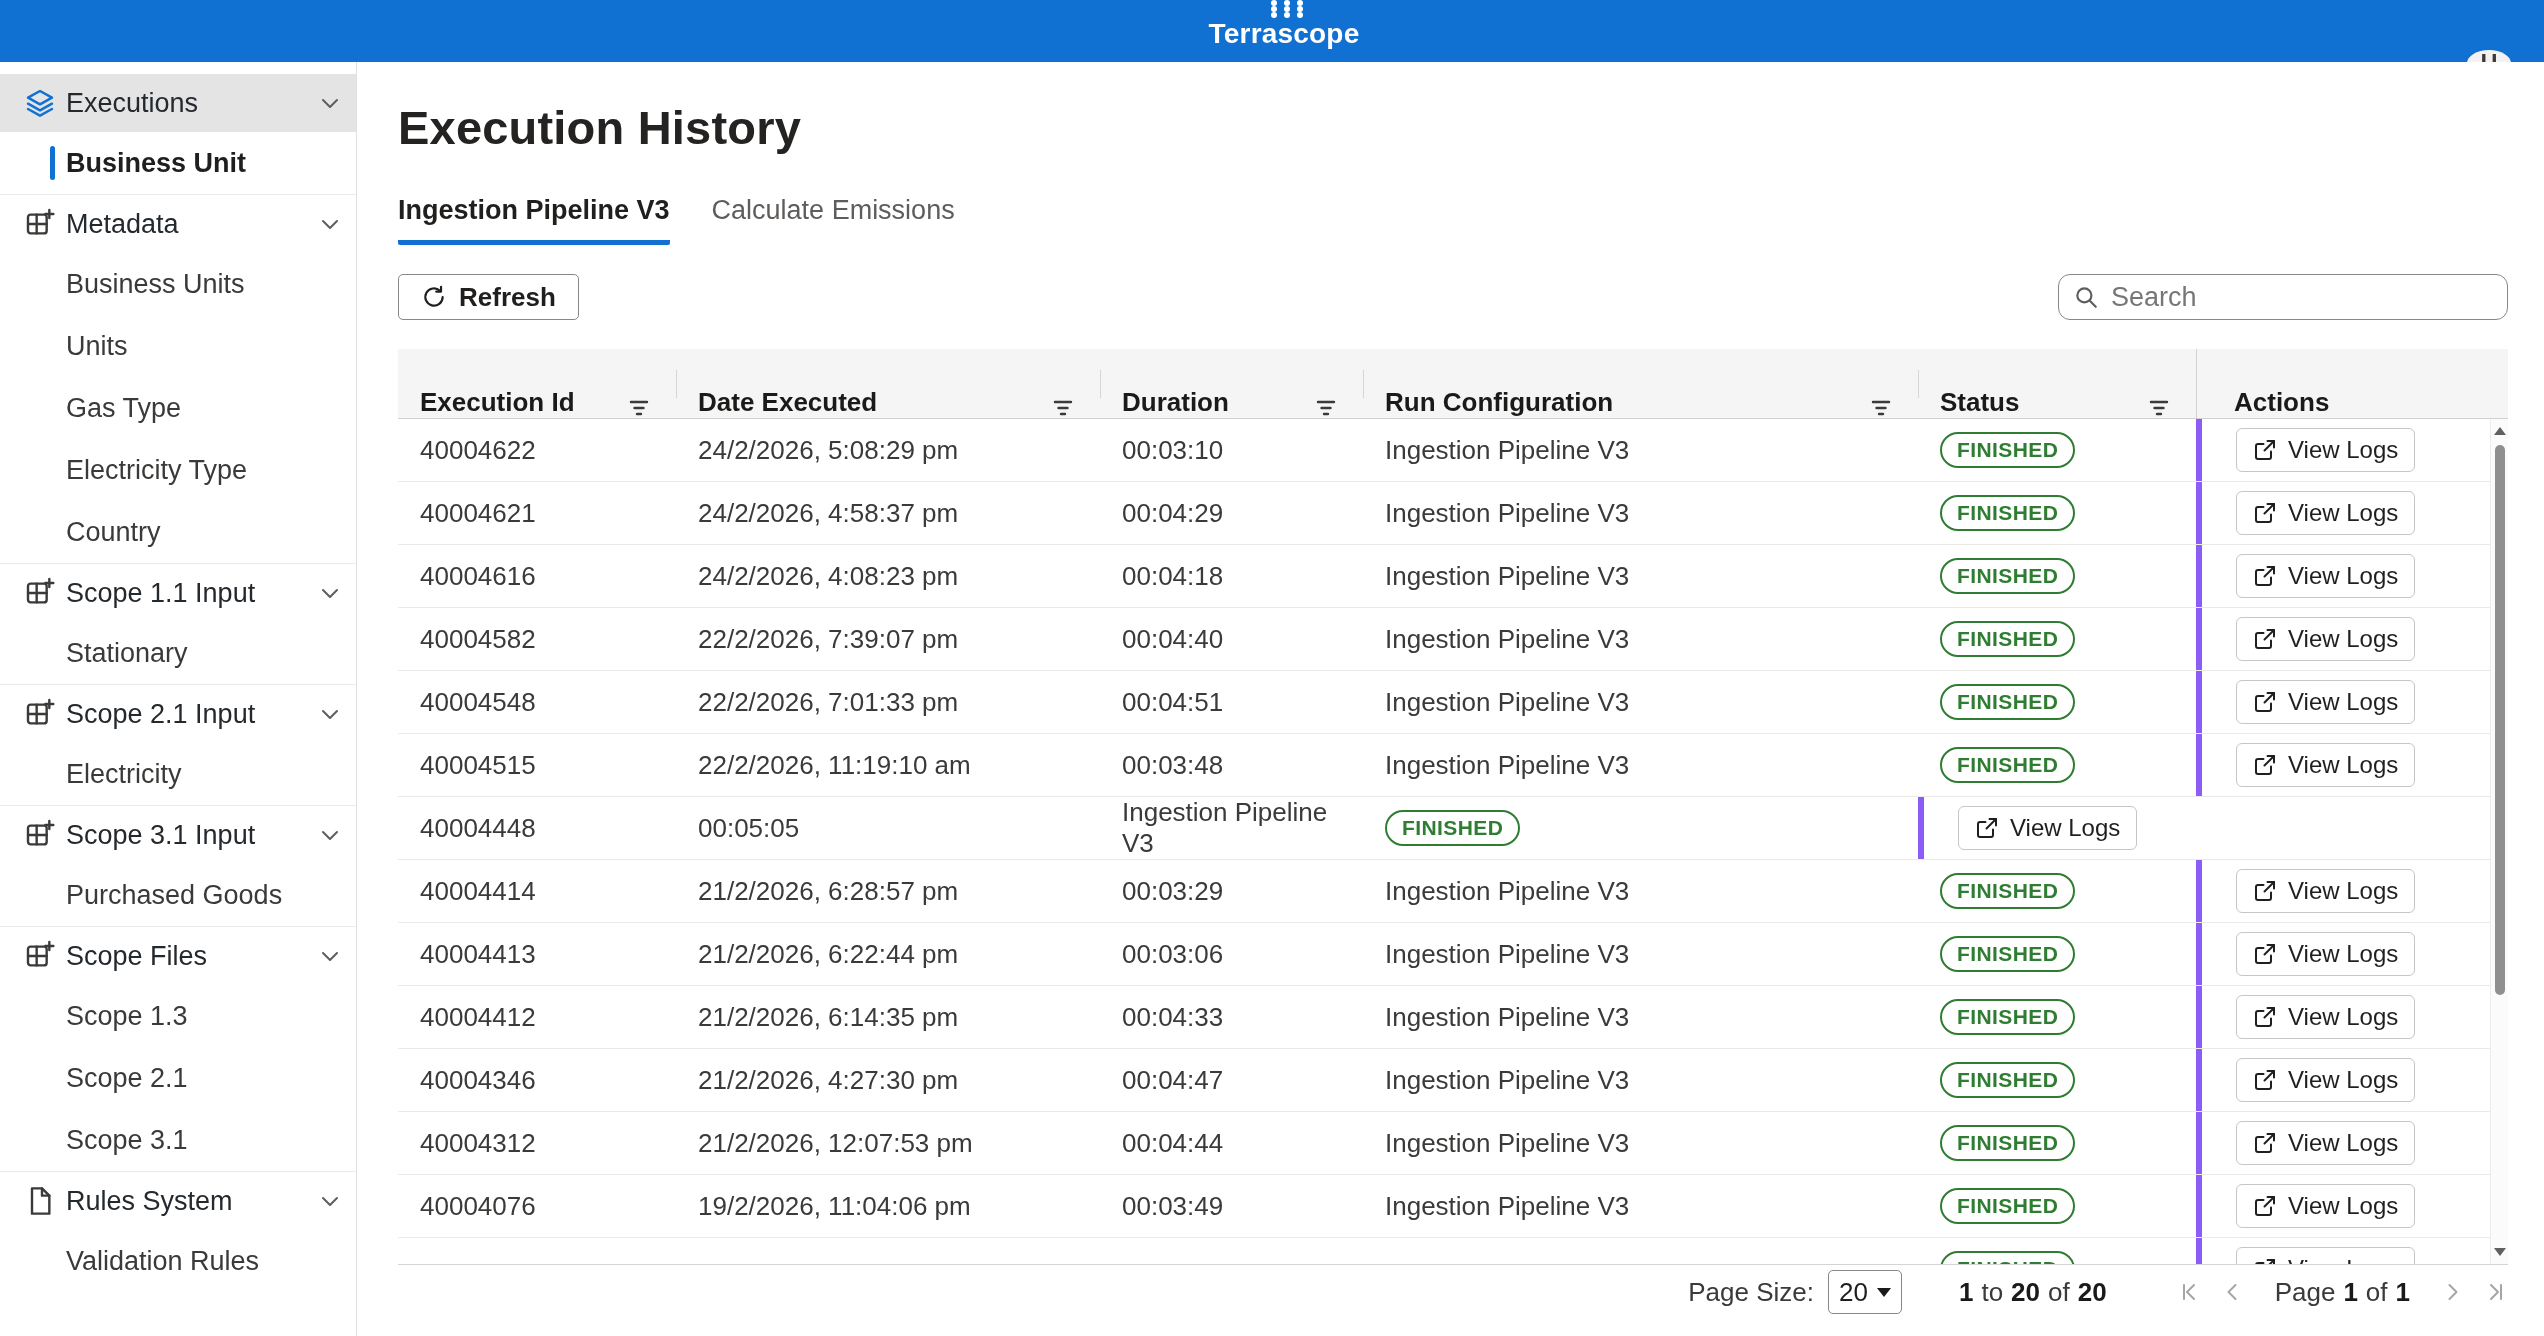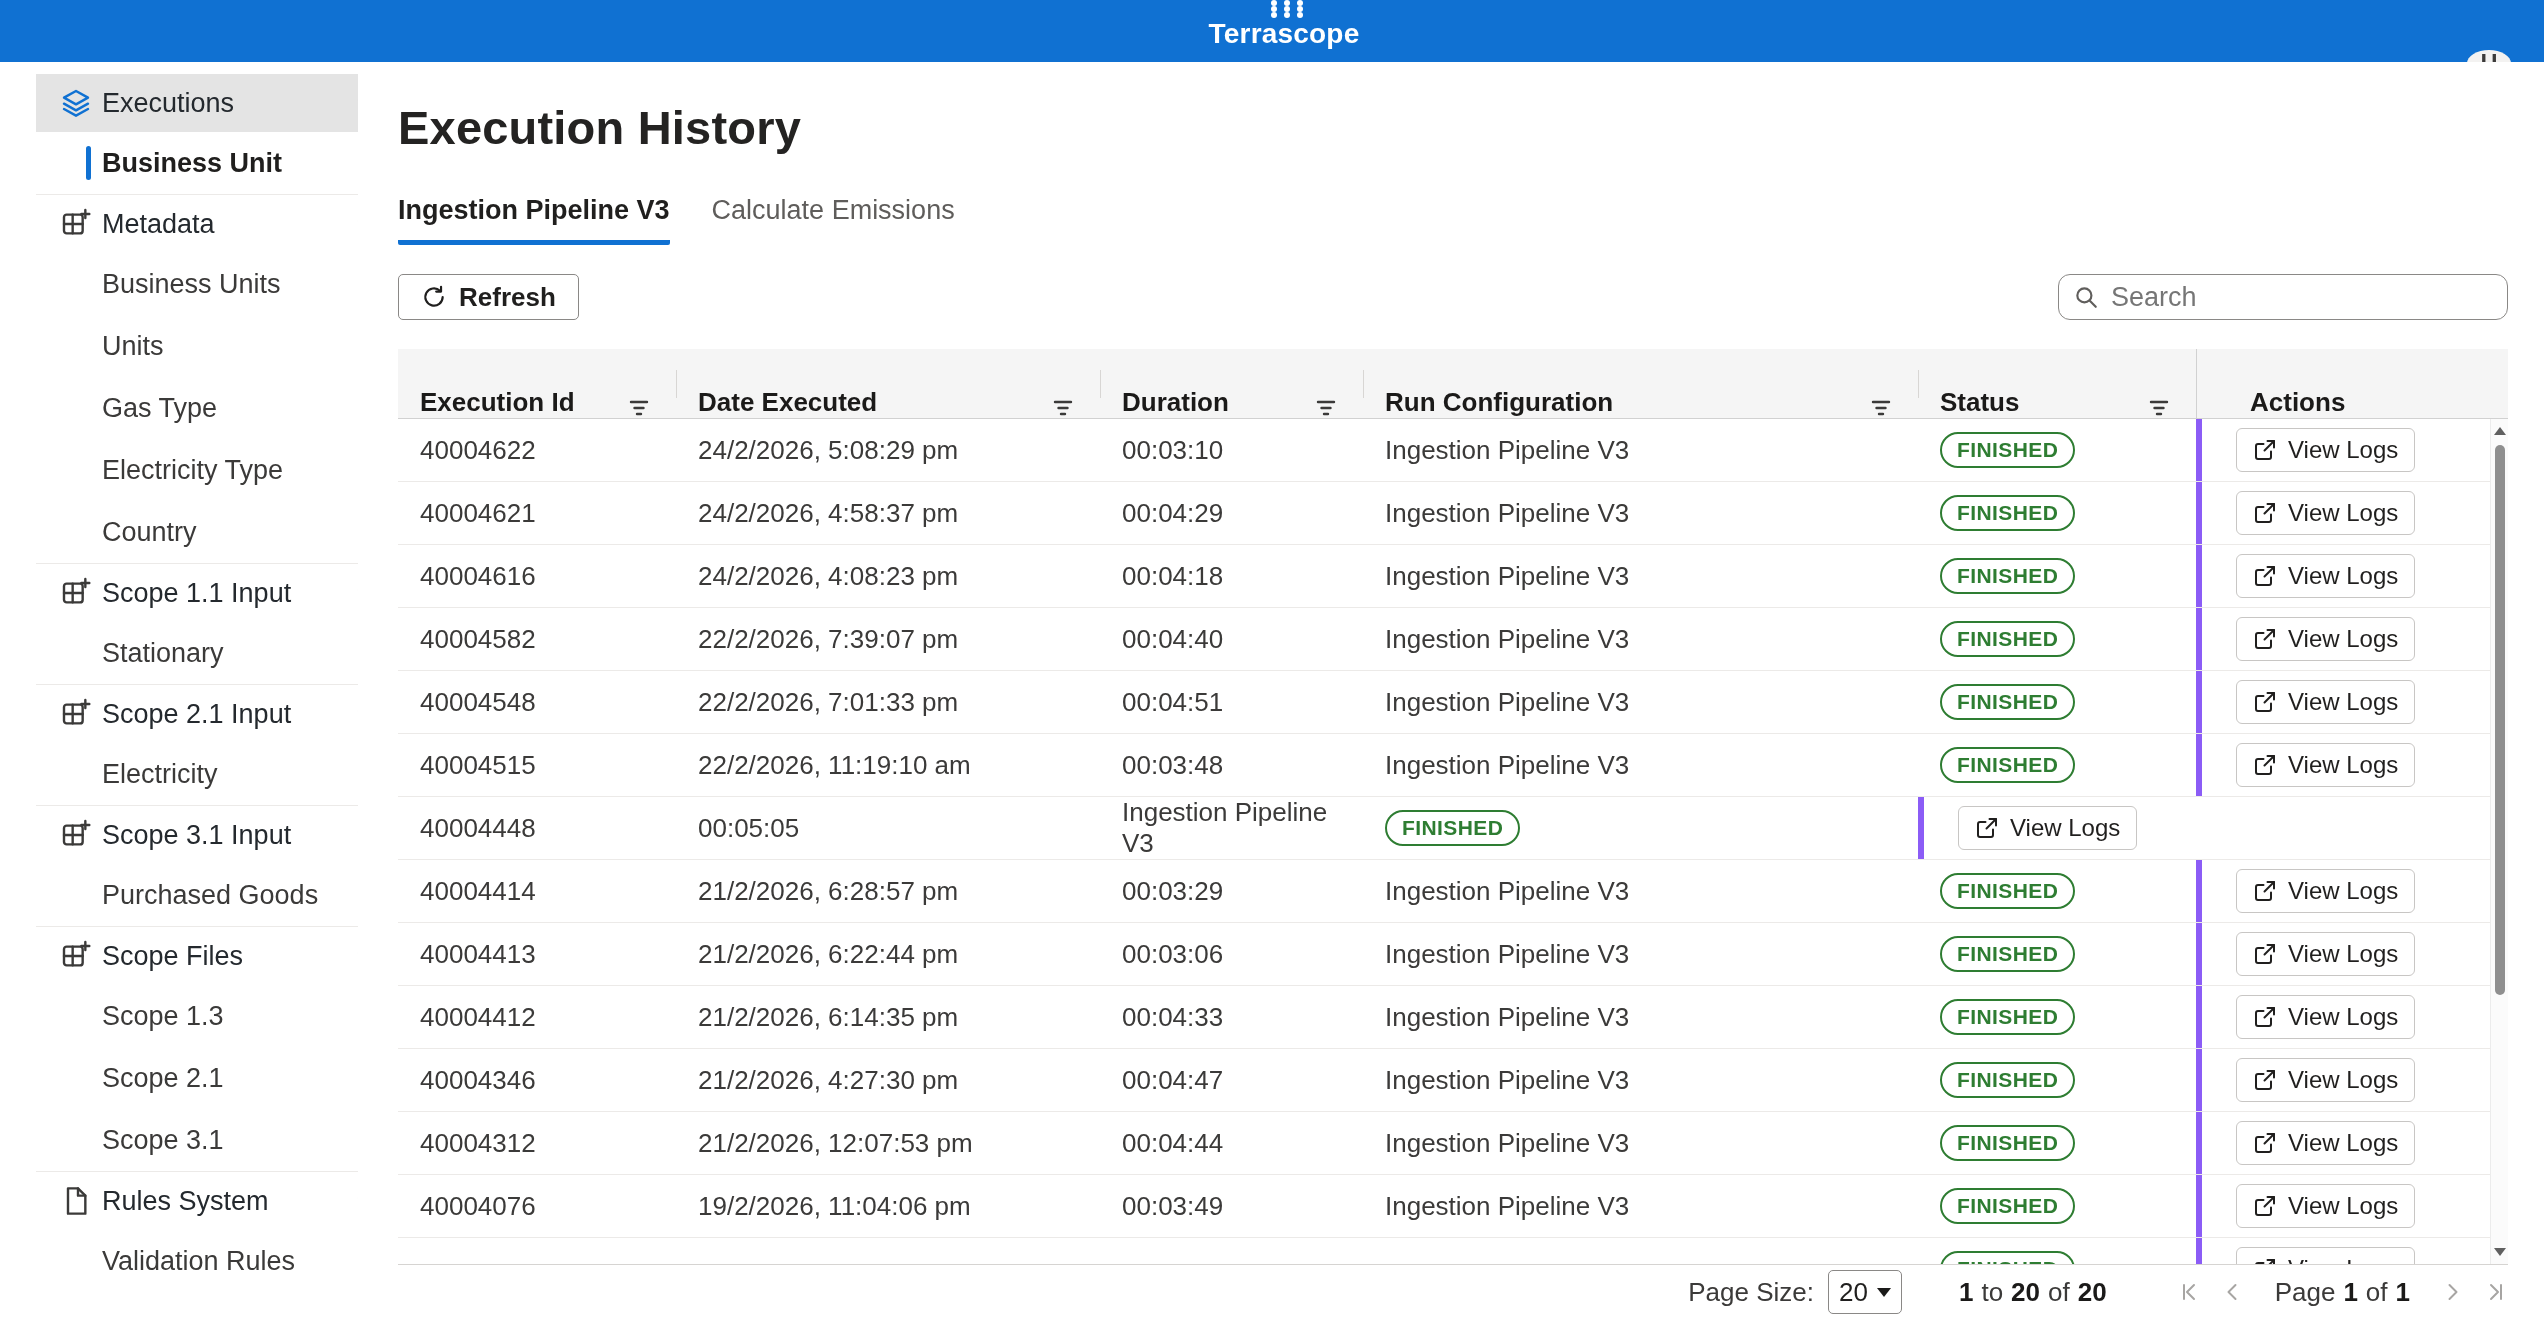--- a/index.html
+++ b/index.html
@@ -14,21 +14,21 @@
             grid-template-columns:repeat(3,1fr); grid-template-rows:repeat(3,1fr);
             place-items:center; cursor:pointer; }
   .waffle i { width:6px; height:6px; border-radius:50%; background:#fff; }
   .brand { color:#fff; font-size:28px; font-weight:600; margin-left:24px; letter-spacing:0.2px; }
   .avatar { margin-left:auto; margin-right:33px; width:44px; height:44px; border-radius:50%;
             background:#f3f2f1; color:#3b3a39; font-size:23px; font-weight:600;
             display:flex; align-items:center; justify-content:center; cursor:pointer; }
 
   
   .sidebar { position:absolute; left:0; top:62px; width:357px; height:1274px;
-             background:#fff; border-right:1px solid #e0e0e0; padding-top:12px;margin-left:36px; }
+             background:#fff; border-right:1px solid #e0e0e0; padding-top:12px; }
   .nav-group + .nav-group { border-top:1px solid #eceae8; }
   .group-head { height:58px; display:flex; align-items:center; cursor:pointer; position:relative; }
   .group-head.active { background:#e4e4e4; }
   .group-head .gicon { width:32px; height:32px; margin-left:24px; flex:0 0 auto; }
   .group-head .glabel { margin-left:10px; font-size:27px; color:#24292e; }
   .group-head .chev { margin-left:auto; margin-right:14px; width:24px; height:24px; }
   .child { height:62px; display:flex; align-items:center; padding-left:66px;
            font-size:27px; color:#3b3a39; cursor:pointer; position:relative; }
   .child.selected { font-weight:600; color:#201f1e; }
   .child.selected::before { content:''; position:absolute; left:50px; top:14px;
@@ -54,21 +54,21 @@
   .search input::placeholder { color:#767676; }
 
   
   .table { margin-top:29px; width:2110px; }
   .trow { display:grid; grid-template-columns:278px 424px 263px 555px 278px 1fr; }
   .thead { height:70px; background:#f5f5f5; border-bottom:1px solid #d1d1d1; }
   .thead .cell { display:flex; align-items:flex-end; padding-left:22px; font-size:26px;
                  font-weight:600; color:#1b1a19; position:relative; }
   .thead .cell:not(:first-child)::before { content:''; position:absolute; left:0; top:21px;
                  height:28px; width:1px; background:#d8d6d4; }
-  .thead .cell.actions { padding-left:54px; }
+  .thead .cell.actions { padding-left:38px; }
   .thead .cell.actions::before { top:0; height:70px; background:#d1d1d1; }
   .ficon { margin-left:auto; margin-right:26px; cursor:pointer; display:flex; }
 
   .tbody { position:relative; height:845px; overflow:hidden; }
   .rows { width:2092px; }
   .row { height:63px; border-bottom:1px solid #eceae8; align-items:center; }
   .row .cell { font-size:26px; color:#3b3a39; padding-left:22px; display:flex; align-items:center; height:100%; }
   .row .cell.actions { border-left:6px solid #8b5cf6; padding-left:34px; }
   .badge { display:inline-block; border:2px solid #2e7d32; color:#2e7d32; border-radius:18px;
            padding:4px 15px; font-size:21px; font-weight:700; letter-spacing:0.4px; }

